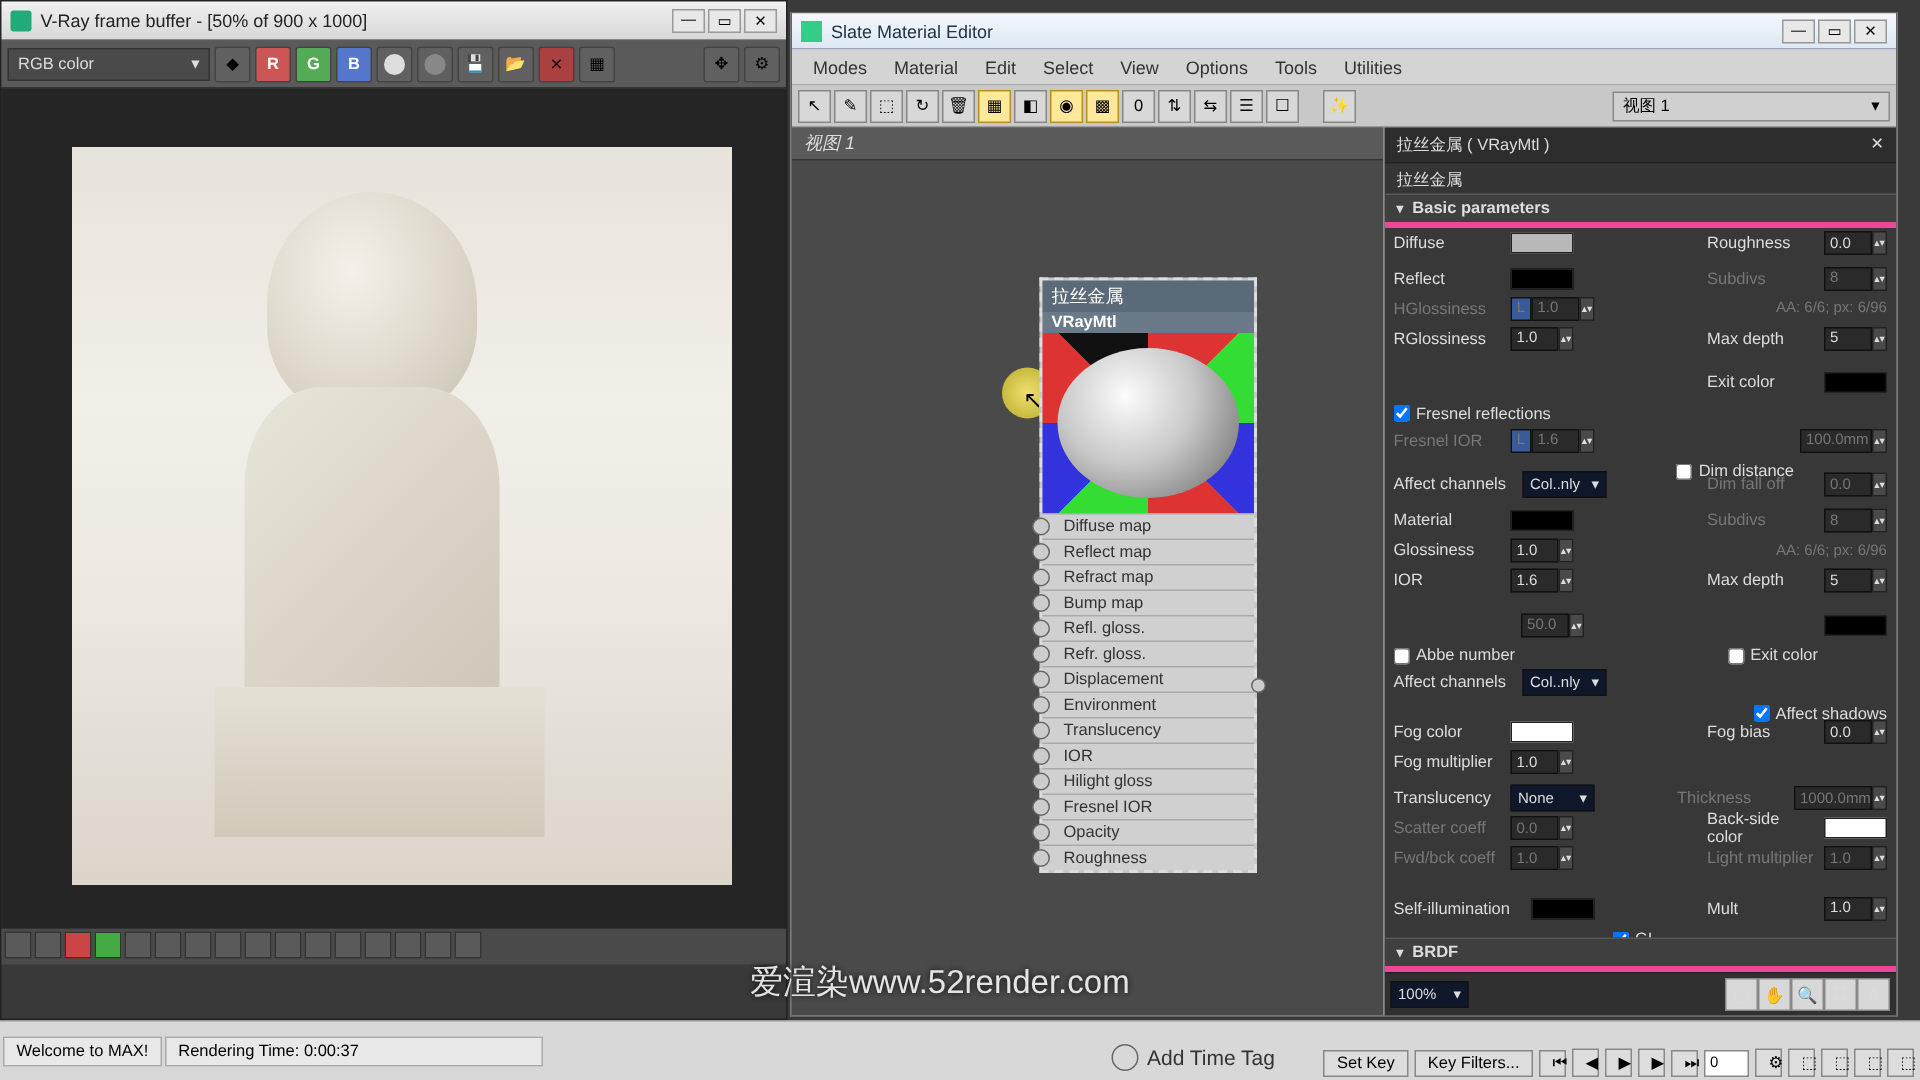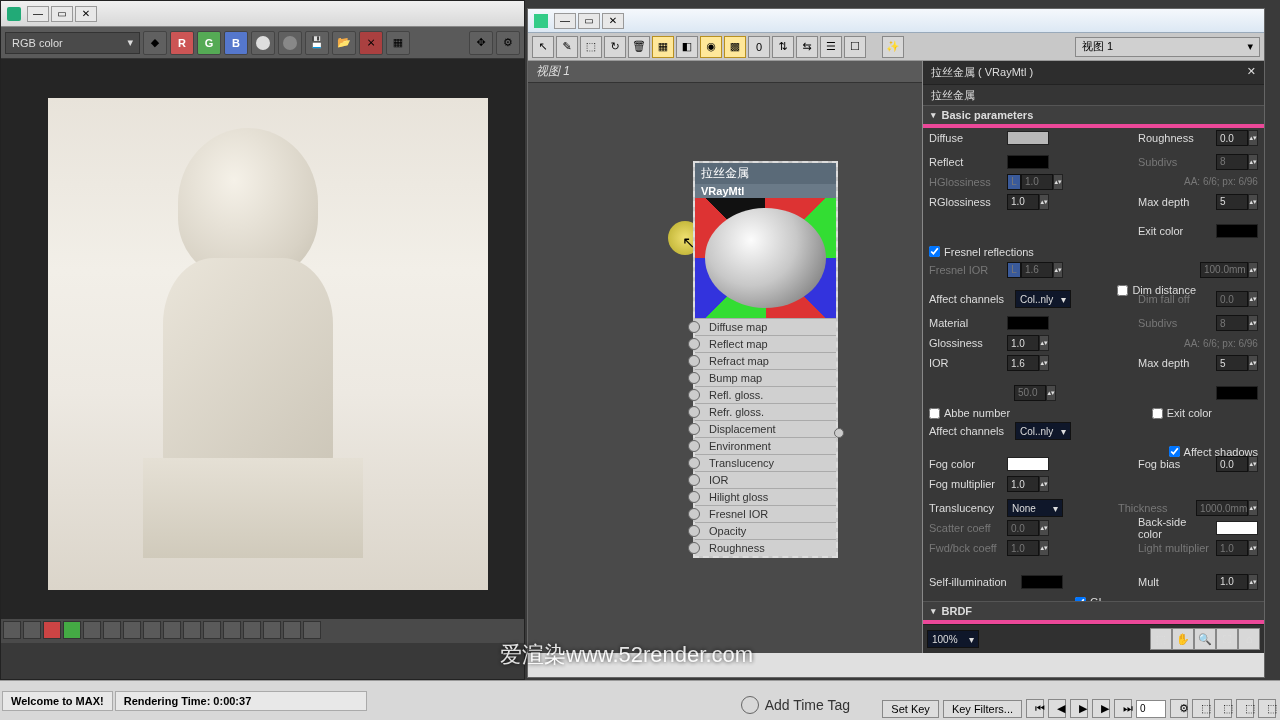--- a/index.html
+++ b/index.html
@@ -23,21 +23,21 @@
 .vfb-view { flex: 1; background: #252525; display: flex; align-items: center; justify-content: center; height: 560px; position: relative; }
 .render-img { width: 440px; height: 492px; background: linear-gradient(180deg, #e8e3da 0%, #f2efe8 35%, #ede9e2 60%, #dbd5ca 100%); position: relative; overflow: hidden; margin-left: 10px; margin-top: 10px; }
 .render-bust { position: absolute; left: 110px; top: 30px; width: 180px; height: 360px; }
 .bust-head { width: 140px; height: 150px; background: radial-gradient(ellipse at 40% 35%, #f5f1e8, #d8d2c5 70%, #c5bfb0); border-radius: 50% 50% 40% 40%; position: absolute; left: 20px; top: 0; }
 .bust-body { width: 170px; height: 220px; background: linear-gradient(135deg, #eae5da, #ccc6b8); border-radius: 30% 30% 10% 10%; position: absolute; top: 130px; left: 5px; }
 .bust-base { width: 220px; height: 100px; background: linear-gradient(#e5e0d5, #d0cabb); position: absolute; top: 330px; left: -15px; }
 .vfb-bottom { height: 24px; background: #4a4a4a; display: flex; gap: 2px; padding: 2px; }
 .vfb-bico { width: 18px; height: 18px; background: #5a5a5a; border: 1px solid #333; }
 
 .statusbar { position: absolute; left: 0; bottom: 0; width: 100%; height: 40px; background: #d8d8d8; border-top: 1px solid #999; display: flex; align-items: center; font-size: 11px; }
-.status-cell { border: 1px solid #aaa; background: #e8e8e8; padding: 3px 8px; margin-left: 2px; font-weight: bold; }
+.status-cell { border: 1px solid #aaa; background: #e8e8e8; padding: 3px 8px; margin-left: 2px; }
 
 
 .slate { position: absolute; left: 527px; top: 8px; width: 738px; height: 670px; background: #e0e0e0; border: 1px solid #666; }
 .slate-title { height: 24px; background: linear-gradient(#f5f8fc,#dce8f4); display: flex; align-items: center; padding: 0 6px; border-bottom: 1px solid #9ab; }
 .slate-title-ico { width: 14px; height: 14px; background: #3c8; margin-right: 6px; }
 .slate-title-txt { font-size: 12px; color: #234; flex: 1; }
 .slate-menu { height: 24px; background: #d4d4d4; display: flex; align-items: center; gap: 2px; padding: 0 6px; font-size: 12px; border-bottom: 1px solid #aaa; }
 .slate-menu span { padding: 2px 8px; color: #333; }
 .slate-tb { height: 28px; background: #c8c8c8; display: flex; align-items: center; gap: 2px; padding: 0 4px; border-bottom: 1px solid #999; }
 .stb { width: 22px; height: 22px; background: #d8d8d8; border: 1px solid #888; display: flex; align-items: center; justify-content: center; font-size: 11px; }
@@ -85,20 +85,21 @@
 .bspin { width: 30px; height: 18px; background: #fff; border: 1px solid #888; font-size: 10px; display: flex; align-items: center; padding: 0 3px; }
 .btime { position: absolute; right: 430px; bottom: 6px; display: flex; align-items: center; gap: 6px; }
 .btime-ico { width: 18px; height: 18px; border-radius: 50%; border: 1px solid #666; }
 </style>
 </head>
 <body>
 
 <div class="vfb">
   <div class="vfb-title">
     <div class="vfb-title-ico"></div>
+    <span class="vfb-title-txt">V-Ray frame buffer - [50% of 900 x 1000]</span>
     <div class="win-btns">
       <div class="win-btn">—</div>
       <div class="win-btn">▭</div>
       <div class="win-btn">✕</div>
     </div>
   </div>
   <div class="vfb-toolbar">
     <div class="vfb-combo">
         <span>RGB color</span>
         <span>▾</span>
@@ -146,25 +147,36 @@
     <div class="vfb-bico"></div>
     <div class="vfb-bico"></div>
     <div class="vfb-bico"></div>
     <div class="vfb-bico"></div>
   </div>
 </div>
 
 <div class="slate">
   <div class="slate-title">
     <div class="slate-title-ico"></div>
+    <span class="slate-title-txt">Slate Material Editor</span>
     <div class="win-btns">
       <div class="win-btn">—</div>
       <div class="win-btn">▭</div>
       <div class="win-btn">✕</div>
     </div>
+  </div>
+  <div class="slate-menu">
+    <span>Modes</span>
+    <span>Material</span>
+    <span>Edit</span>
+    <span>Select</span>
+    <span>View</span>
+    <span>Options</span>
+    <span>Tools</span>
+    <span>Utilities</span>
   </div>
   <div class="slate-tb">
     <div class="stb">↖</div>
     <div class="stb">✎</div>
     <div class="stb">⬚</div>
     <div class="stb">↻</div>
     <div class="stb">🗑</div>
     <div class="stb on">▦</div>
     <div class="stb">◧</div>
     <div class="stb on">◉</div>

